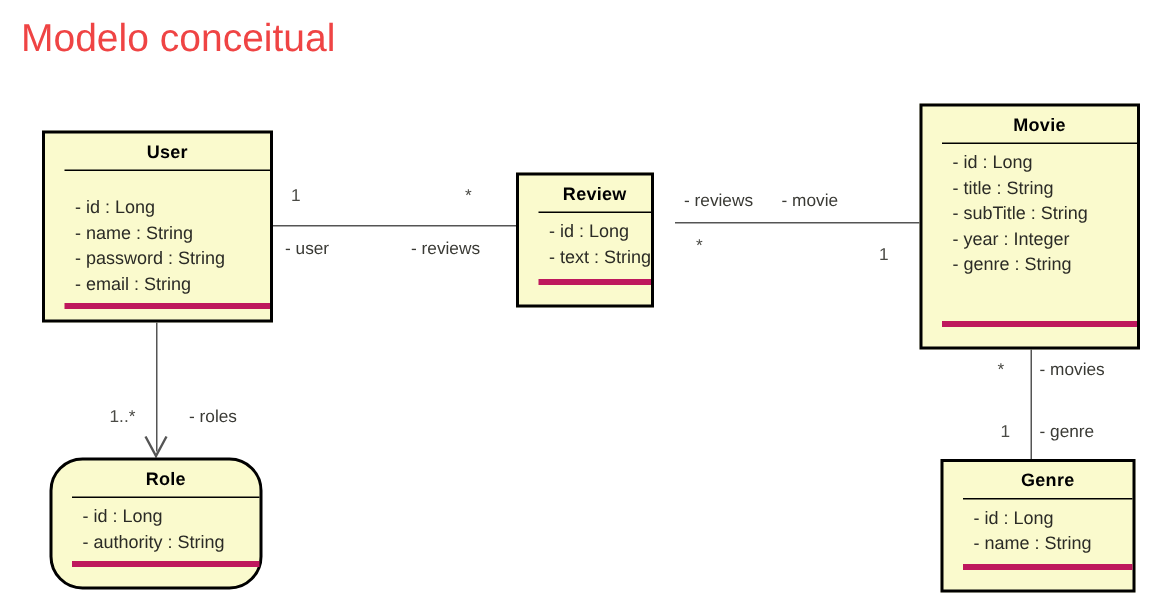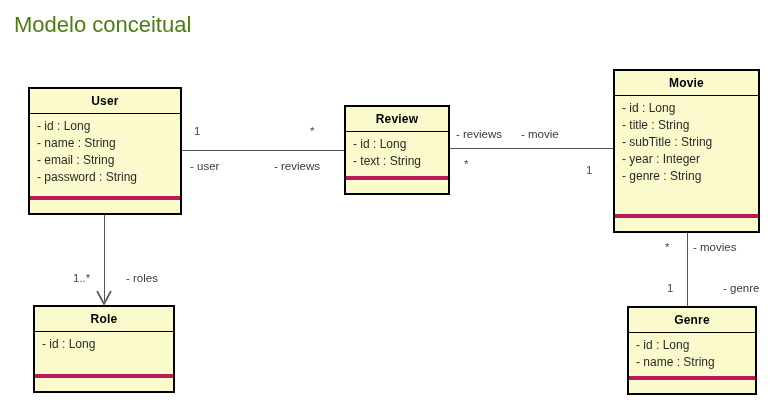--- a/index.html
+++ b/index.html
@@ -14,34 +14,35 @@
     position: relative;
     width: 772px;
     height: 403px;
     background: #ffffff;
     overflow: hidden;
   }
   .diagram-title {
     position: absolute;
     left: 14px;
     top: 11px;
-    font-size: 22px;
+    font-size: 26px;
     line-height: 28px;
-    color: #4d7c0f;
+    color: #ef4444;
     font-weight: normal;
     white-space: nowrap;
   }
   
   .uml-class {
     position: absolute;
     box-sizing: border-box;
     background: #fafacd;
     border: 2px solid #000000;
     display: flex;
     flex-direction: column;
+    padding-left: 13px;
   }
   .uml-name {
     box-sizing: border-box;
     text-align: center;
     font-weight: bold;
     font-size: 12px;
     color: #000000;
     padding: 5px 4px 5px 4px;
     border-bottom: 1px solid #000000;
     letter-spacing: 0.2px;
@@ -123,58 +124,59 @@
   <div class="edge-label mult" style="left:464px; top:158px;">*</div>
   <div class="edge-label" style="left:521px; top:128px;">- movie</div>
   <div class="edge-label mult" style="left:586px; top:164px;">1</div>
 
   <div class="edge-label mult" style="left:73px; top:272px;">1..*</div>
   <div class="edge-label" style="left:126px; top:272px;">- roles</div>
 
   <div class="edge-label mult" style="left:665px; top:241px;">*</div>
   <div class="edge-label" style="left:693px; top:241px;">- movies</div>
   <div class="edge-label mult" style="left:667px; top:282px;">1</div>
-  <div class="edge-label" style="left:693px; top:282px;margin-left:30px;">- genre</div>
+  <div class="edge-label" style="left:693px; top:282px;">- genre</div>
 
-  <div class="uml-class" style="left:28px; top:87px; width:154px; height:128px;">
+  <div class="uml-class" style="left:28px; top:87px; width:154px; height:128px;gap:12px;">
     <div class="uml-name">User</div>
     <div class="uml-attrs">
       <div class="uml-attr">- id : Long</div>
       <div class="uml-attr">- name : String</div>
+      <div class="uml-attr">- password : String</div>
       <div class="uml-attr">- email : String</div>
-      <div class="uml-attr">- password : String</div>
     </div>
     <div class="uml-methods"></div>
   </div>
 
-  <div class="uml-class" style="left:344px; top:105px; width:106px; height:90px;">
+  <div class="uml-class" style="left:344px; top:115px; width:92px; height:90px;">
     <div class="uml-name">Review</div>
     <div class="uml-attrs">
       <div class="uml-attr">- id : Long</div>
       <div class="uml-attr">- text : String</div>
     </div>
     <div class="uml-methods"></div>
   </div>
 
   <div class="uml-class" style="left:613px; top:69px; width:147px; height:164px;">
     <div class="uml-name">Movie</div>
     <div class="uml-attrs">
       <div class="uml-attr">- id : Long</div>
       <div class="uml-attr">- title : String</div>
       <div class="uml-attr">- subTitle : String</div>
       <div class="uml-attr">- year : Integer</div>
       <div class="uml-attr">- genre : String</div>
     </div>
     <div class="uml-methods"></div>
   </div>
 
-  <div class="uml-class" style="left:33px; top:305px; width:142px; height:88px;">
+  <div class="uml-class" style="left:33px; top:305px; width:142px; height:88px;border-radius:22px;">
     <div class="uml-name">Role</div>
     <div class="uml-attrs">
       <div class="uml-attr">- id : Long</div>
+      <div class="uml-attr">- authority : String</div>
     </div>
     <div class="uml-methods"></div>
   </div>
 
   <div class="uml-class" style="left:627px; top:306px; width:130px; height:89px;">
     <div class="uml-name">Genre</div>
     <div class="uml-attrs">
       <div class="uml-attr">- id : Long</div>
       <div class="uml-attr">- name : String</div>
     </div>

